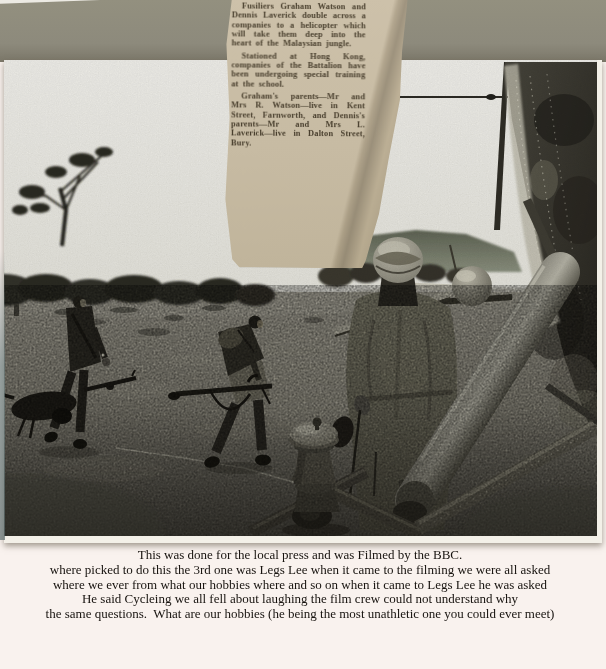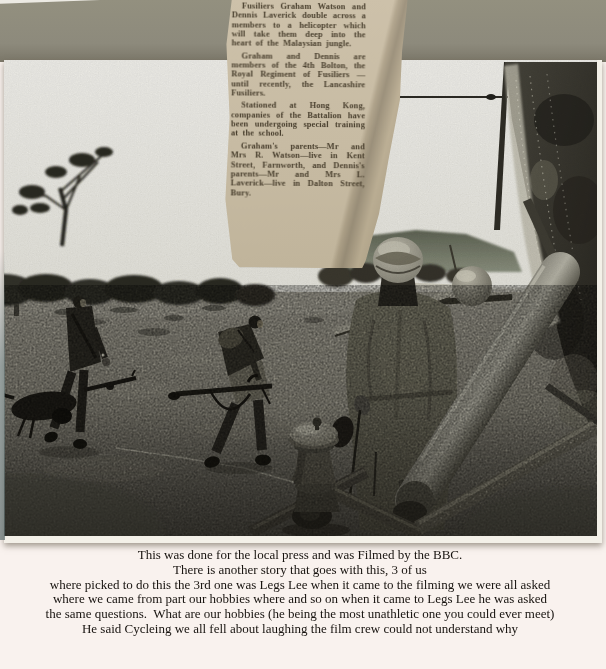--- a/index.html
+++ b/index.html
@@ -319,29 +319,27 @@
         <ellipse cx="20" cy="470" rx="140" ry="55" fill="#33312b" opacity=".45" filter="url(#soft2)"></ellipse>
         <ellipse cx="570" cy="472" rx="110" ry="45" fill="#33312b" opacity=".35" filter="url(#soft2)"></ellipse>
       </g>
     </svg>
   </div>
 
   <div class="left-sliver"></div>
 
   <div class="clipping">
     <div class="copy">
-      <p>Fusiliers Graham Watson and Dennis Laverick double across a members to a helicopter which will take them deep into the heart of the Malaysian jungle.</p>
-      <p>Graham and Dennis are members of the 4th Bolton, the Royal Regiment of Fusiliers — until recently, the Lancashire Fusiliers.</p>
+      <p>Fusiliers Graham Watson and Dennis Laverick double across a companies to a helicopter which will take them deep into the heart of the Malaysian jungle.</p>
       <p>Stationed at Hong Kong, companies of the Battalion have been undergoing special training at the school.</p>
       <p>Graham's parents—Mr and Mrs R. Watson—live in Kent Street, Farnworth, and Dennis's parents—Mr and Mrs L. Laverick—live in Dalton Street, Bury.</p>
     </div>
   </div>
 
   <div class="caption">
     <div class="cap-line">This was done for the local press and was Filmed by the BBC.</div>
-    <div class="cap-line">There is another story that goes with this, 3 of us</div>
     <div class="cap-line">where picked to do this the 3rd one was Legs Lee when it came to the filming we were all asked</div>
-    <div class="cap-line">where we came from part our hobbies where and so on when it came to Legs Lee he was asked</div>
+    <div class="cap-line">where we ever from what our hobbies where and so on when it came to Legs Lee he was asked</div>
+    <div class="cap-line">He said Cycleing we all fell about laughing the film crew could not understand why</div>
     <div class="cap-line">the same questions.  What are our hobbies (he being the most unathletic one you could ever meet)</div>
-    <div class="cap-line">He said Cycleing we all fell about laughing the film crew could not understand why</div>
   </div>
 
 </div>
 
 </body></html>

